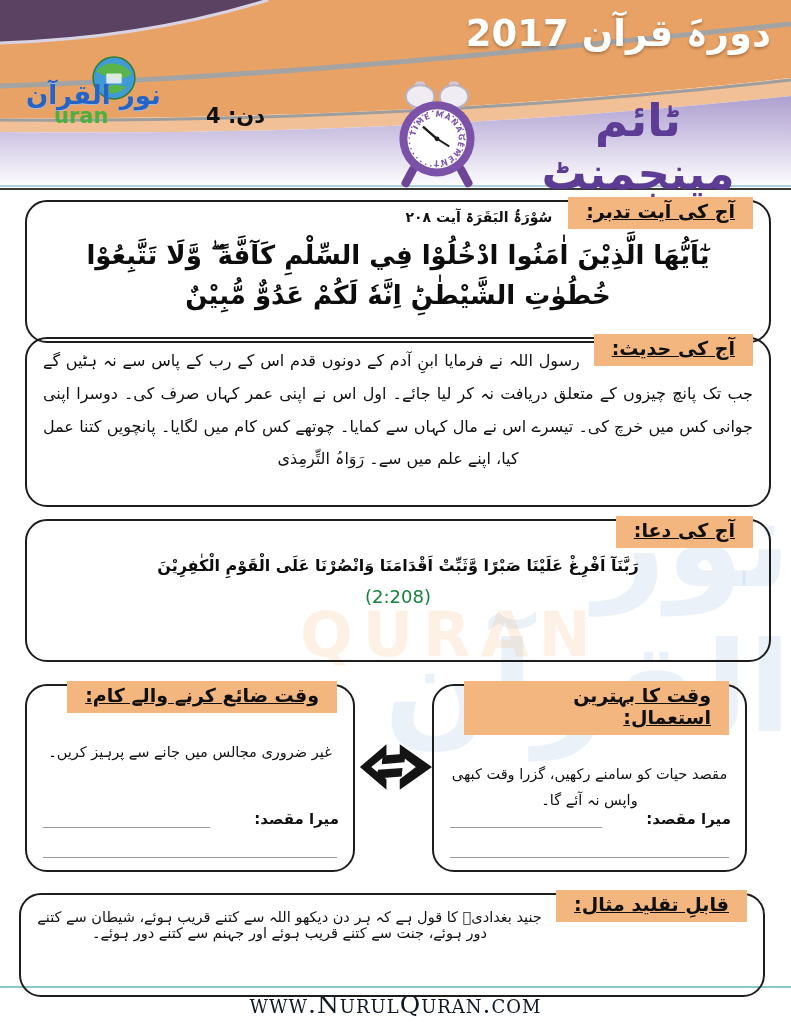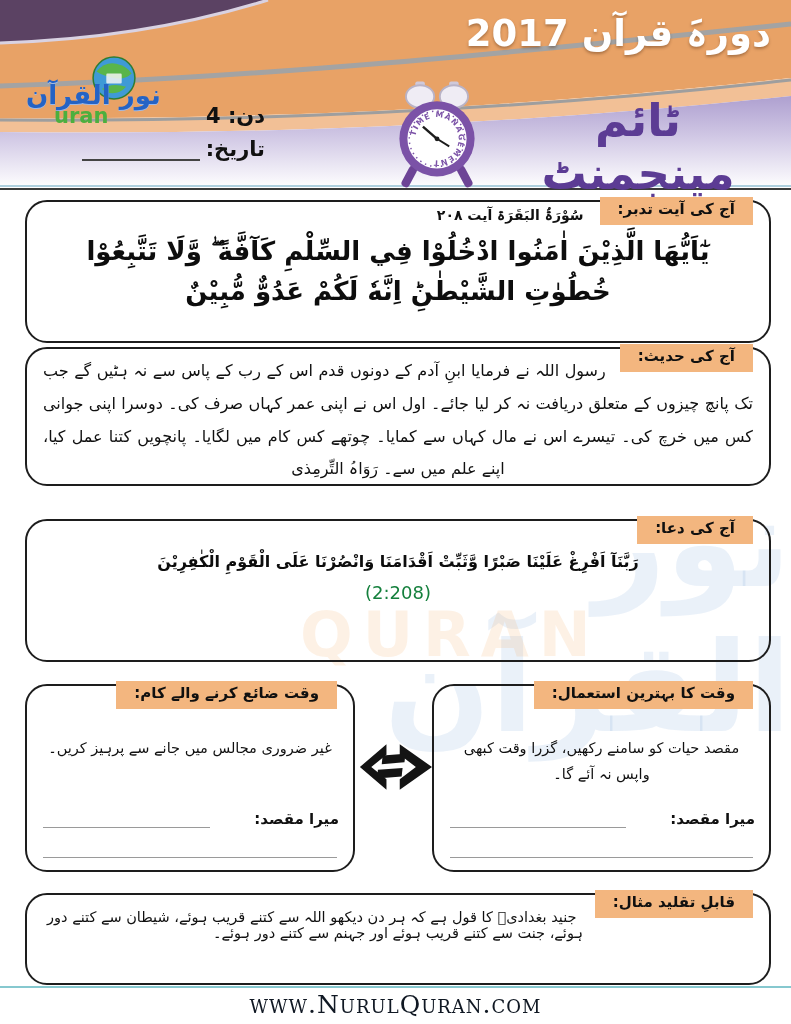--- a/index.html
+++ b/index.html
@@ -27,32 +27,32 @@
   
   .watermark-urdu { position:absolute; left:240px; top:470px; font-size:125px; font-weight:bold;
     color:rgba(95,150,210,0.13); direction:rtl; z-index:0; }
   .watermark-latin { position:absolute; left:300px; top:598px; font-size:62px; font-weight:bold;
     letter-spacing:10px; color:rgba(240,165,95,0.16); z-index:0; }
 
   
   .panel { position:absolute; border:2px solid #1d1d1d; border-radius:22px; direction:rtl;
     padding:0 16px; z-index:1; background:transparent; }
   .tab { display:inline-block; background:#f3b67f; border-radius:0; padding:3px 18px 7px;
-    font-size:15px; font-weight:bold; color:#101010; }
+    font-size:19px; font-weight:bold; color:#101010;text-decoration:underline; }
   .float-tab { float:right; margin:-5px 0 4px 14px; }
   .tabrow { display:flex; align-items:center; gap:16px; }
   .tabrow .tab { margin-top:-5px; }
   .ref { font-size:14px; font-weight:bold; color:#111; padding-top:2px; }
 
   .panel-ayah   { left:25px;  top:200px; width:746px; height:143px; }
-  .panel-hadith { left:25px;  top:347px; width:746px; height:139px; }
+  .panel-hadith { left:25px;  top:337px; width:746px; height:170px; }
   .panel-dua    { left:25px;  top:519px; width:746px; height:143px; }
   .panel-waste  { left:25px;  top:684px; width:330px; height:188px; }
-  .panel-best   { left:432px; top:684px; width:339px; height:188px; }
-  .panel-example{ left:25px;  top:893px; width:746px; height:92px;  }
+  .panel-best   { left:432px; top:684px; width:315px; height:188px; }
+  .panel-example{ left:19px;  top:893px; width:746px; height:104px;  }
 
   .arabic-big { text-align:center; font-size:26px; font-weight:bold; color:#0d0d0d; margin-top:6px; line-height:1.55; }
   .trans { text-align:center; font-size:13.5px; color:#151515; margin-top:6px; }
   .hadith-text { font-size:16px; line-height:2.05; color:#101010; text-align:justify; text-align-last:center; padding-top:6px; }
   .dua-arabic { text-align:center; font-size:16px; font-weight:bold; color:#0d0d0d; margin-top:8px; }
   .dua-ref { text-align:center; font-size:18px; color:#15803d; direction:ltr; margin-top:11px; }
   .boxtext { clear:both; text-align:center; font-size:14.5px; color:#101010; padding-top:22px; line-height:1.8; }
   .goal-row { position:absolute; right:14px; left:16px; bottom:42px; display:flex; align-items:flex-end;gap:36px; }
   .goal-label { font-size:15px; font-weight:bold; color:#101010; margin-left:8px; white-space:nowrap; }
   .goal-line { flex:1; border-bottom:1px solid #9a9a9a; height:16px; }
@@ -104,24 +104,20 @@
       <circle cx="20" cy="20" r="19" fill="none" stroke="#2e7d32" stroke-width="1.4"></circle>
     </svg>
     <div class="logo-urdu">نور القرآن</div>
     <div class="logo-latin">uran</div>
   </div>
 
   <div class="daydate">
     <div class="row">
       <span>دن:</span>&nbsp;
       <span>4</span>
-    </div>
-    <div class="row">
-      <span>تاریخ:</span>
-      <span class="blank"></span>
     </div>
   </div>
 
   <svg class="clock" width="94" height="112" viewBox="0 0 100 118" xmlns="http://www.w3.org/2000/svg" xmlns:xlink="http://www.w3.org/1999/xlink">
     <rect x="27" y="1" width="10" height="6" rx="2" fill="#cfc9da"></rect>
     <rect x="63" y="1" width="10" height="6" rx="2" fill="#cfc9da"></rect>
     <ellipse cx="32" cy="17" rx="15" ry="12" fill="#efecf4" stroke="#b9b3c6" stroke-width="2"></ellipse>
     <ellipse cx="68" cy="17" rx="15" ry="12" fill="#efecf4" stroke="#b9b3c6" stroke-width="2"></ellipse>
     <rect x="16" y="90" width="9" height="24" rx="4" fill="#6d4496" transform="rotate(28 20 102)"></rect>
     <rect x="75" y="90" width="9" height="24" rx="4" fill="#6d4496" transform="rotate(-28 80 102)"></rect>

